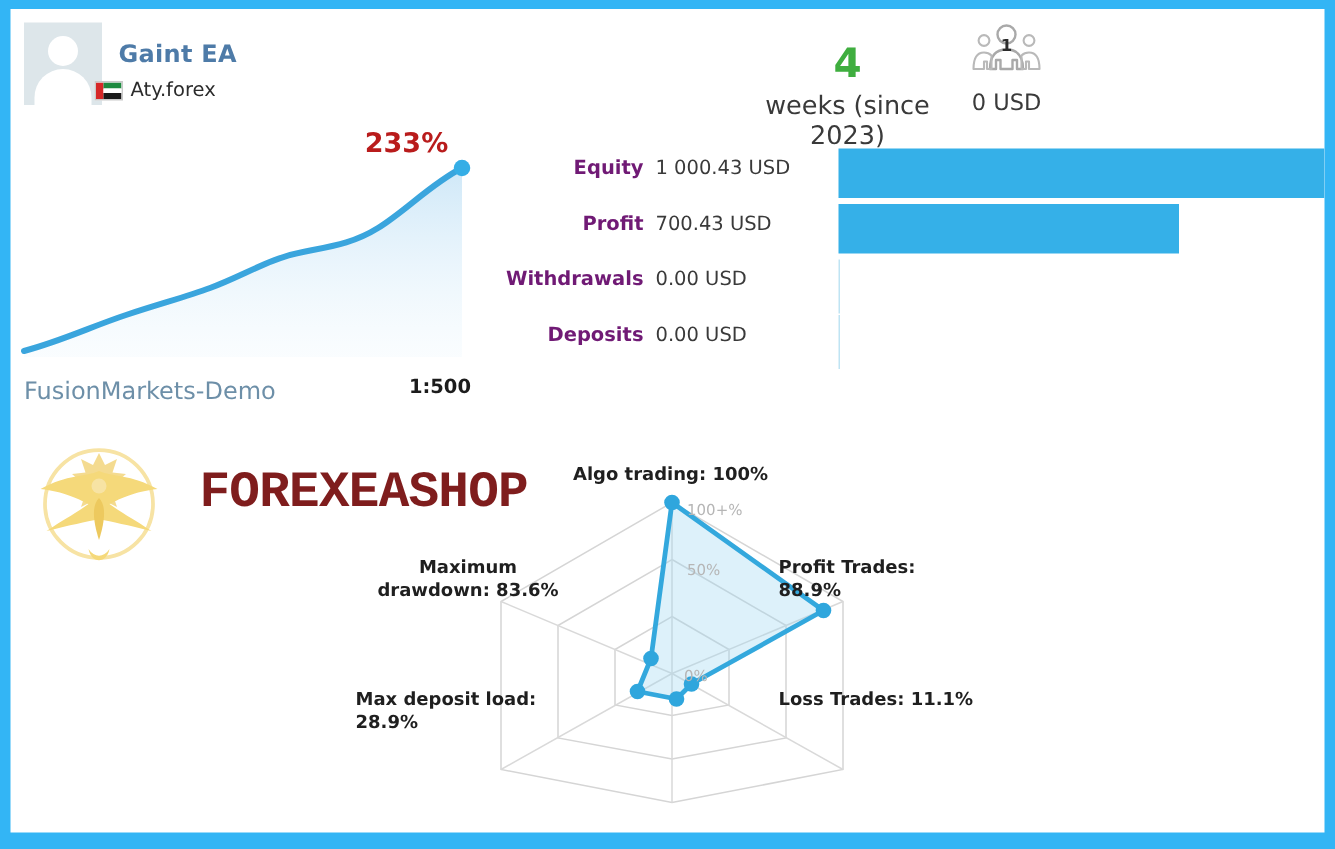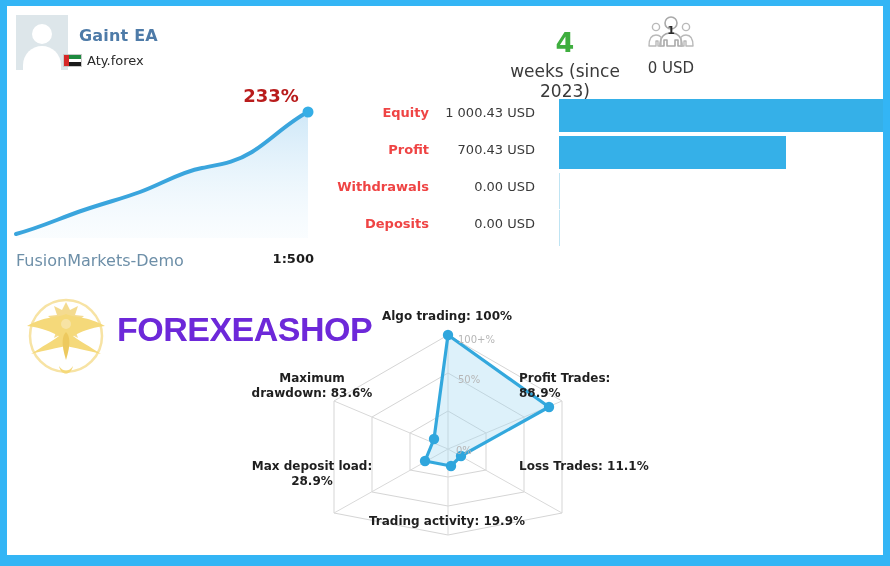--- a/index.html
+++ b/index.html
@@ -80,55 +80,55 @@
   #leverage {
     position:absolute; left:235px; top:245px; width:72px;
     text-align:right; font-size:13px; font-weight:bold; color:#1c1c1c;
   }
 
   
   #stats { position:absolute; left:330px; top:93px; width:545px; }
   .srow { position:relative; height:37px; }
   .slabel {
     position:absolute; left:0; top:6px; width:92px;
-    text-align:right; font-size:13px; font-weight:bold; color:#ef4444;
+    text-align:right; font-size:13px; font-weight:bold; color:#701a75;
   }
   .svalue {
     position:absolute; left:100px; top:6px; width:98px;
-    text-align:right; font-size:13px; color:#3a3a3a;
+    text-align:left; font-size:13px; color:#3a3a3a;
   }
   .sbarwrap {
     position:absolute; left:222px; top:0; width:324px; height:33px;
   }
   .sbar { height:33px; background:#35b0e8; }
   .sbar.light { background:#b3e2f8; }
   .sbar.zero  { width:1px !important; background:#bfe4f3; height:36px; }
 
   
   #watermark {
     position:absolute; left:14px; top:282px; width:370px; height:100px;
     pointer-events:none;
   }
   #wm-text {
-    position:absolute; left:96px; top:22px;
-    font-size:34px; font-weight:bold; color:#6d28d9;
-    letter-spacing:-0.5px; font-family:Liberation Sans, sans-serif;
+    position:absolute; left:112px; top:22px;
+    font-size:34px; font-weight:bold; color:#7f1d1d;
+    letter-spacing:-0.5px; font-family:Liberation Mono, monospace;
   }
 
   
   #radar { position:absolute; left:255px; top:309px; width:400px; height:240px; }
   .rlabel {
     position:absolute; font-size:12px; font-weight:bold; color:#1f1f1f;
     text-align:center; line-height:15px;
   }
   #rl-algo     { left:330px; top:303px; width:220px; }
   #rl-profit   { left:512px; top:365px; width:130px; text-align:left; }
   #rl-loss     { left:512px; top:453px; width:150px; text-align:left; }
   #rl-activity { left:320px; top:508px; width:240px; }
-  #rl-deposit  { left:230px; top:453px; width:150px; text-align:center; }
+  #rl-deposit  { left:230px; top:453px; width:150px; text-align:left; }
   #rl-drawdown { left:230px; top:365px; width:150px; text-align:center; }
 </style>
 </head>
 <body>
 
 <div id="frame">
   <div id="card">
 
     <div id="avatar">
       <div class="head"></div>
@@ -261,20 +261,19 @@
         <text x="196" y="28" font-family="DejaVu Sans, sans-serif" font-size="10" fill="#b6b6b6">100+%</text>
         <text x="196" y="68" font-family="DejaVu Sans, sans-serif" font-size="10" fill="#b6b6b6">50%</text>
         <text x="194" y="139" font-family="DejaVu Sans, sans-serif" font-size="10" fill="#b6b6b6">0%</text>
       </svg>
     </div>
 
     <div class="rlabel" id="rl-algo">Algo trading: 100%</div>
     <div class="rlabel" id="rl-profit" style="white-space:pre-line;">Profit Trades:
 88.9%</div>
     <div class="rlabel" id="rl-loss">Loss Trades: 11.1%</div>
-    <div class="rlabel" id="rl-activity">Trading activity: 19.9%</div>
     <div class="rlabel" id="rl-deposit" style="white-space:pre-line;">Max deposit load:
 28.9%</div>
     <div class="rlabel" id="rl-drawdown" style="white-space:pre-line;">Maximum
 drawdown: 83.6%</div>
 
   </div>
 </div>
 
 </body></html>

